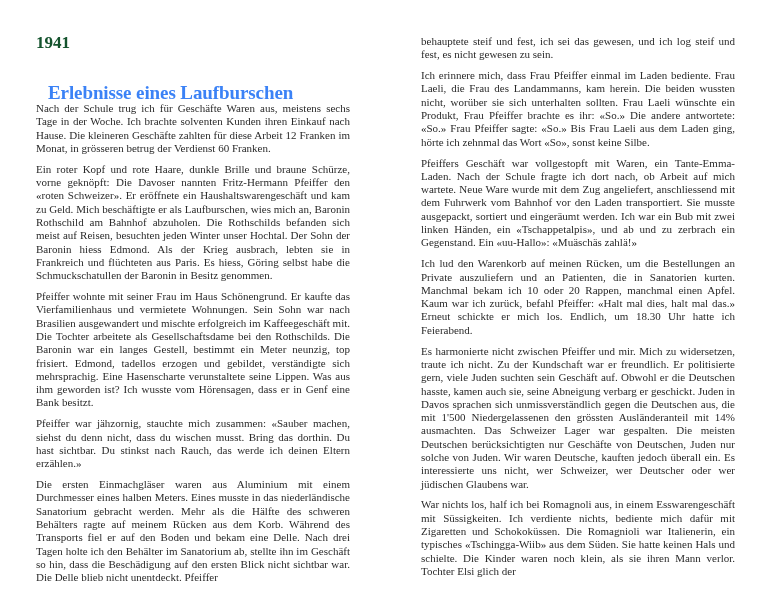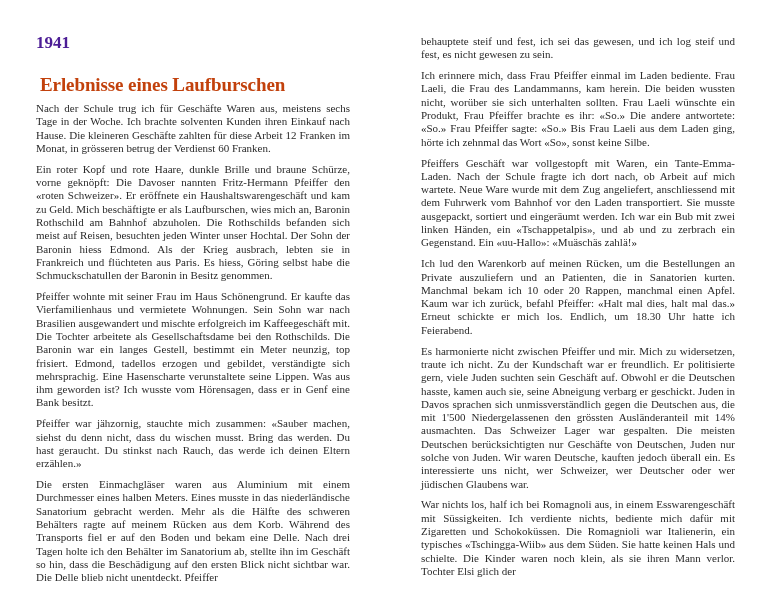--- a/index.html
+++ b/index.html
@@ -1,41 +1,41 @@
 <!DOCTYPE html>
 <html><head>
   <meta charset="utf-8">
   <style>
     html, body { margin:0; padding:0; background:#ffffff; }
     body { width:771px; height:600px; position:relative; overflow:hidden;
            font-family:"Liberation Serif","DejaVu Serif",serif; color:#2a2a2a; }
     .page { position:absolute; top:0; height:600px; }
     .page.left { left:0; width:385px; }
     .page.right { left:385px; width:386px; }
-    .year { position:absolute; left:36px; top:33px; font-size:17px; font-weight:bold; color:#4c1d95; margin:0; }
-    .chapter { position:absolute; left:36px; top:70px; font-size:19px; font-weight:bold; color:#c2410c; margin:4px; letter-spacing:-0.1px; }
+    .year { position:absolute; left:36px; top:33px; font-size:17px; font-weight:bold; color:#14532d; margin:0; }
+    .chapter { position:absolute; left:36px; top:70px; font-size:19px; font-weight:bold; color:#3b82f6; margin:12px; letter-spacing:-0.1px; }
     .body { position:absolute; left:36px; width:314px; font-size:11px; line-height:13.3px; }
     .left .body { top:102px; }
     .right .body { top:35px; }
     .body p { margin:0 0 7.6px 0; text-align:justify; hyphens:manual; }
     .folio { position:absolute; top:570px; width:100%; text-align:center; font-size:9px; color:#333; }
     .left .folio { left:0; width:385px; }
     .right .folio { left:0; width:386px; }
   </style>
 </head>
 <body>
 
 <div class="page left">
   <h2 class="year">1941</h2>
   <h1 class="chapter">Erlebnisse eines Laufburschen</h1>
   <div class="body">
     <p>Nach der Schule trug ich für Geschäfte Waren aus, meistens sechs Tage in der Woche. Ich brachte solventen Kunden ihren Einkauf nach Hause. Die kleineren Geschäfte zahlten für diese Arbeit 12 Franken im Monat, in grösseren betrug der Verdienst 60 Franken.</p>
     <p>Ein roter Kopf und rote Haare, dunkle Brille und braune Schürze, vorne geknöpft: Die Davoser nannten Fritz-Hermann Pfeiffer den «roten Schweizer». Er eröffnete ein Haushaltswarengeschäft und kam zu Geld. Mich beschäftigte er als Laufburschen, wies mich an, Baronin Rothschild am Bahnhof abzuholen. Die Rothschilds befanden sich meist auf Reisen, besuchten jeden Winter unser Hochtal. Der Sohn der Baronin hiess Edmond. Als der Krieg ausbrach, lebten sie in Frankreich und flüchteten aus Paris. Es hiess, Göring selbst habe die Schmuckschatullen der Baronin in Besitz genommen.</p>
     <p>Pfeiffer wohnte mit seiner Frau im Haus Schönengrund. Er kaufte das Vierfamilienhaus und vermietete Wohnungen. Sein Sohn war nach Brasilien ausgewandert und mischte erfolgreich im Kaffeegeschäft mit. Die Tochter arbeitete als Gesellschaftsdame bei den Rothschilds. Die Baronin war ein langes Gestell, bestimmt ein Meter neunzig, top frisiert. Edmond, tadellos erzogen und gebildet, verständigte sich mehrsprachig. Eine Hasenscharte verunstaltete seine Lippen. Was aus ihm geworden ist? Ich wusste vom Hörensagen, dass er in Genf eine Bank besitzt.</p>
-    <p>Pfeiffer war jähzornig, stauchte mich zusammen: «Sauber machen, siehst du denn nicht, dass du wischen musst. Bring das werden. Du hast geraucht. Du stinkst nach Rauch, das werde ich deinen Eltern erzählen.»</p>
+    <p>Pfeiffer war jähzornig, stauchte mich zusammen: «Sauber machen, siehst du denn nicht, dass du wischen musst. Bring das dorthin. Du hast sichtbar. Du stinkst nach Rauch, das werde ich deinen Eltern erzählen.»</p>
     <p>Die ersten Einmachgläser waren aus Aluminium mit einem Durchmesser eines halben Meters. Eines musste in das niederländische Sanatorium gebracht werden. Mehr als die Hälfte des schweren Behälters ragte auf meinem Rücken aus dem Korb. Während des Transports fiel er auf den Boden und bekam eine Delle. Nach drei Tagen holte ich den Behälter im Sanatorium ab, stellte ihn im Geschäft so hin, dass die Beschädigung auf den ersten Blick nicht sichtbar war. Die Delle blieb nicht unentdeckt. Pfeiffer</p>
   </div>
 </div>
 
 <div class="page right">
   <div class="body">
     <p>behauptete steif und fest, ich sei das gewesen, und ich log steif und fest, es nicht gewesen zu sein.</p>
     <p>Ich erinnere mich, dass Frau Pfeiffer einmal im Laden bediente. Frau Laeli, die Frau des Landammanns, kam herein. Die beiden wussten nicht, worüber sie sich unterhalten sollten. Frau Laeli wünschte ein Produkt, Frau Pfeiffer brachte es ihr: «So.» Die andere antwortete: «So.» Frau Pfeiffer sagte: «So.» Bis Frau Laeli aus dem Laden ging, hörte ich zehnmal das Wort «So», sonst keine Silbe.</p>
     <p>Pfeiffers Geschäft war vollgestopft mit Waren, ein Tante-Emma-Laden. Nach der Schule fragte ich dort nach, ob Arbeit auf mich wartete. Neue Ware wurde mit dem Zug angeliefert, anschliessend mit dem Fuhrwerk vom Bahnhof vor den Laden transportiert. Sie musste ausgepackt, sortiert und eingeräumt werden. Ich war ein Bub mit zwei linken Händen, ein «Tschappetalpis», und ab und zu zerbrach ein Gegenstand. Ein «uu-Hallo»: «Muäschäs zahlä!»</p>
     <p>Ich lud den Warenkorb auf meinen Rücken, um die Bestellungen an Private auszuliefern und an Patienten, die in Sanatorien kurten. Manchmal bekam ich 10 oder 20 Rappen, manchmal einen Apfel. Kaum war ich zurück, befahl Pfeiffer: «Halt mal dies, halt mal das.» Erneut schickte er mich los. Endlich, um 18.30 Uhr hatte ich Feierabend.</p>

